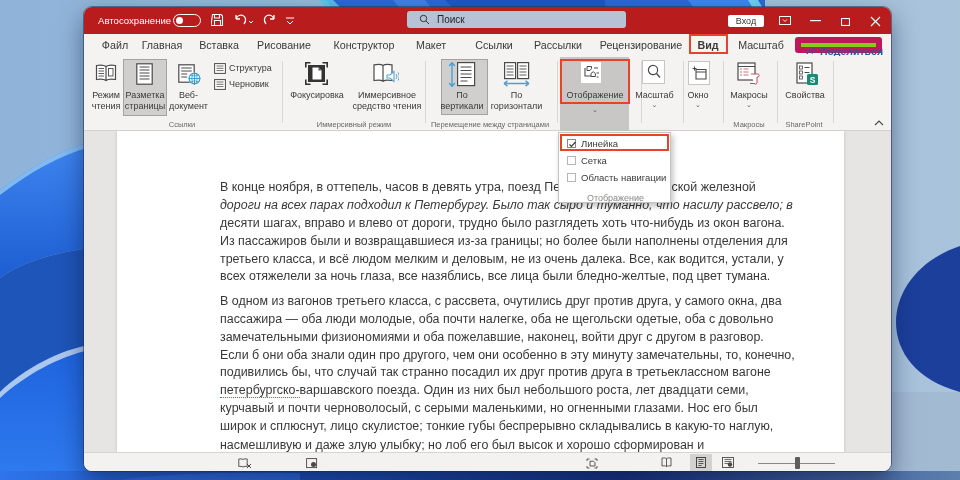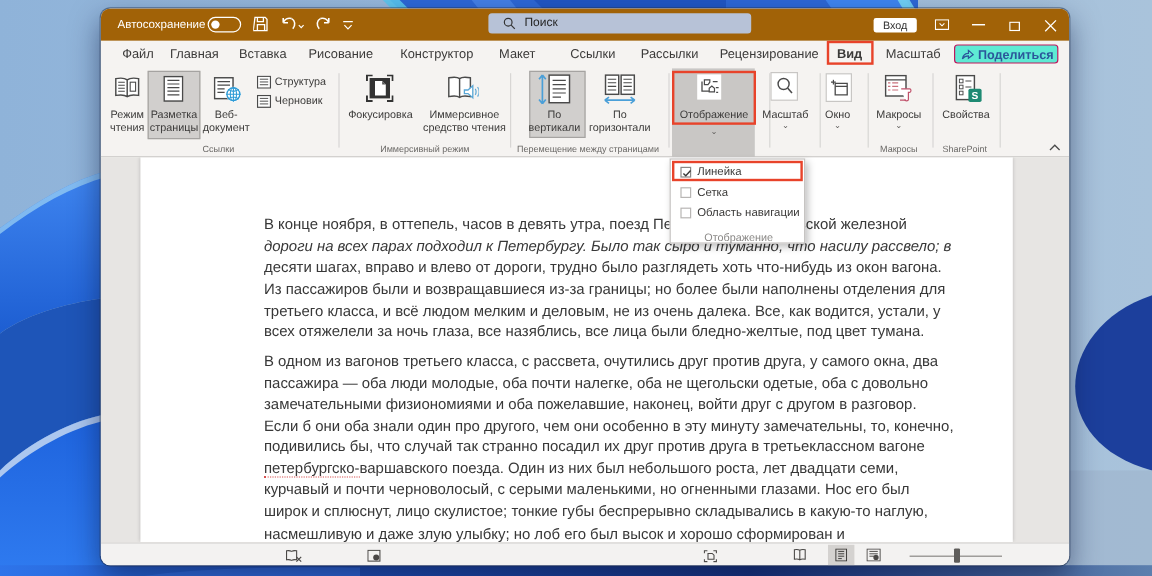--- a/index.html
+++ b/index.html
@@ -3,35 +3,35 @@
 <meta charset="utf-8">
 <style>
 * { margin:0; padding:0; box-sizing:border-box; }
 html,body { width:960px; height:480px; overflow:hidden; font-family:"Liberation Sans",sans-serif; }
 #canvas { position:relative; width:960px; height:480px; overflow:hidden; }
 #wall { position:absolute; left:0; top:0; }
 #win { position:absolute; left:84px; top:7px; width:807px; height:464px;
   border-radius:8px; overflow:hidden; background:#f5f3f1;
   box-shadow:0 10px 24px rgba(10,20,60,.5), 0 0 0 1px rgba(40,60,90,.55); }
 
-#titlebar { position:absolute; left:0; top:0; width:807px; height:27px; background:#a16207; }
+#titlebar { position:absolute; left:0; top:0; width:807px; height:27px; background:#b91c1c; }
 #titlebar .t { position:absolute; color:#fff; font-size:10.5px; line-height:27px; white-space:nowrap; }
 #autosave { left:14px; }
 #docname { left:231px; }
 #toggle { position:absolute; left:89px; top:7px; width:28px; height:13px; border:1px solid #fff; border-radius:7px; }
 #toggle i { position:absolute; left:2px; top:2px; width:7px; height:7px; background:#fff; border-radius:50%; }
 .tico { position:absolute; top:6px; }
 #searchbox { position:absolute; left:323px; top:4px; width:219px; height:17px; background:#b7c2d7; border-radius:3px; }
 #searchbox span { position:absolute; left:30px; top:0; line-height:17px; font-size:10px; color:#262626; }
 #vhod { position:absolute; left:644px; top:8px; width:36px; height:12px; background:#fff; border-radius:2px; font-size:9px; color:#333; text-align:center; line-height:12px; }
 
 #tabs { position:absolute; left:0; top:27px; width:807px; height:22px; background:#f5f3f1; }
 #tabs .tab { position:absolute; top:0; height:22px; line-height:23px; font-size:10.7px; color:#3b3a39; white-space:nowrap; transform:translateX(-50%); }
 #vid-box { position:absolute; left:605px; top:0px; width:39px; height:20px; border:2px solid #e8432a; }
-#share { position:absolute; left:711px; top:2.5px; width:87px; height:16px; background:#5eead4; border:1px solid #be185d; border-radius:3px; }
+#share { position:absolute; left:711px; top:2.5px; width:87px; height:16px; background:#84cc16; border:6px solid #be185d; border-radius:3px; }
 #share b { position:absolute; left:19px; top:1px; font-size:10.5px; color:#2b579a; line-height:14px; }
 
 #ribbon { position:absolute; left:0; top:49px; width:807px; height:75px; background:#f5f3f1; border-bottom:1px solid #d3d1cf; }
 .sep { position:absolute; top:5px; width:1px; height:62px; background:#d8d6d4; }
 .glabel { position:absolute; top:63.5px; font-size:7.5px; color:#6a6866; transform:translateX(-50%); white-space:nowrap; }
 .blabel { position:absolute; font-size:9px; color:#3b3a39; transform:translateX(-50%); white-space:nowrap; text-align:center; line-height:11.5px; }
 .chev { position:absolute; font-size:7px; color:#5f5d5b; transform:translateX(-50%); }
 .selbtn { position:absolute; background:#d1cfcd; border:1px solid #a5a3a1; }
 
 #docarea { position:absolute; left:0; top:124px; width:807px; height:321px; background:#e7e5e3; overflow:hidden; }

